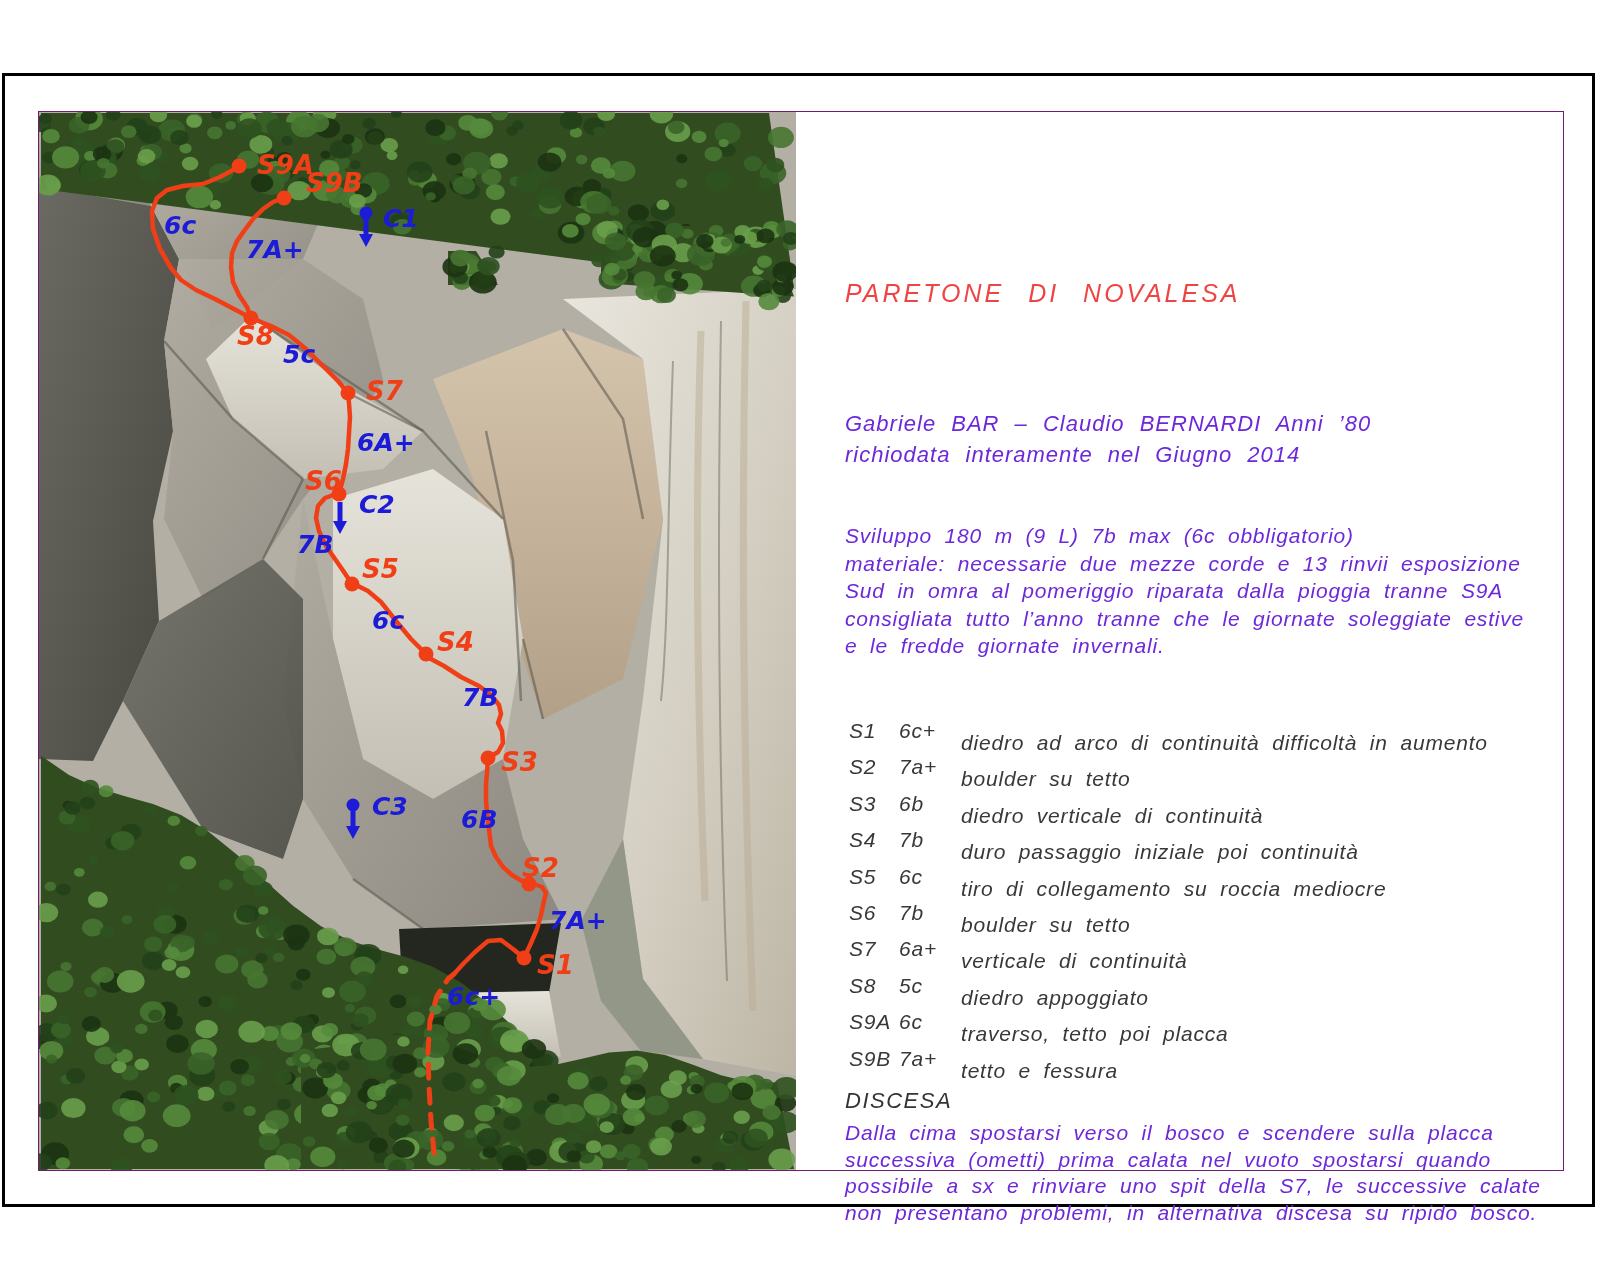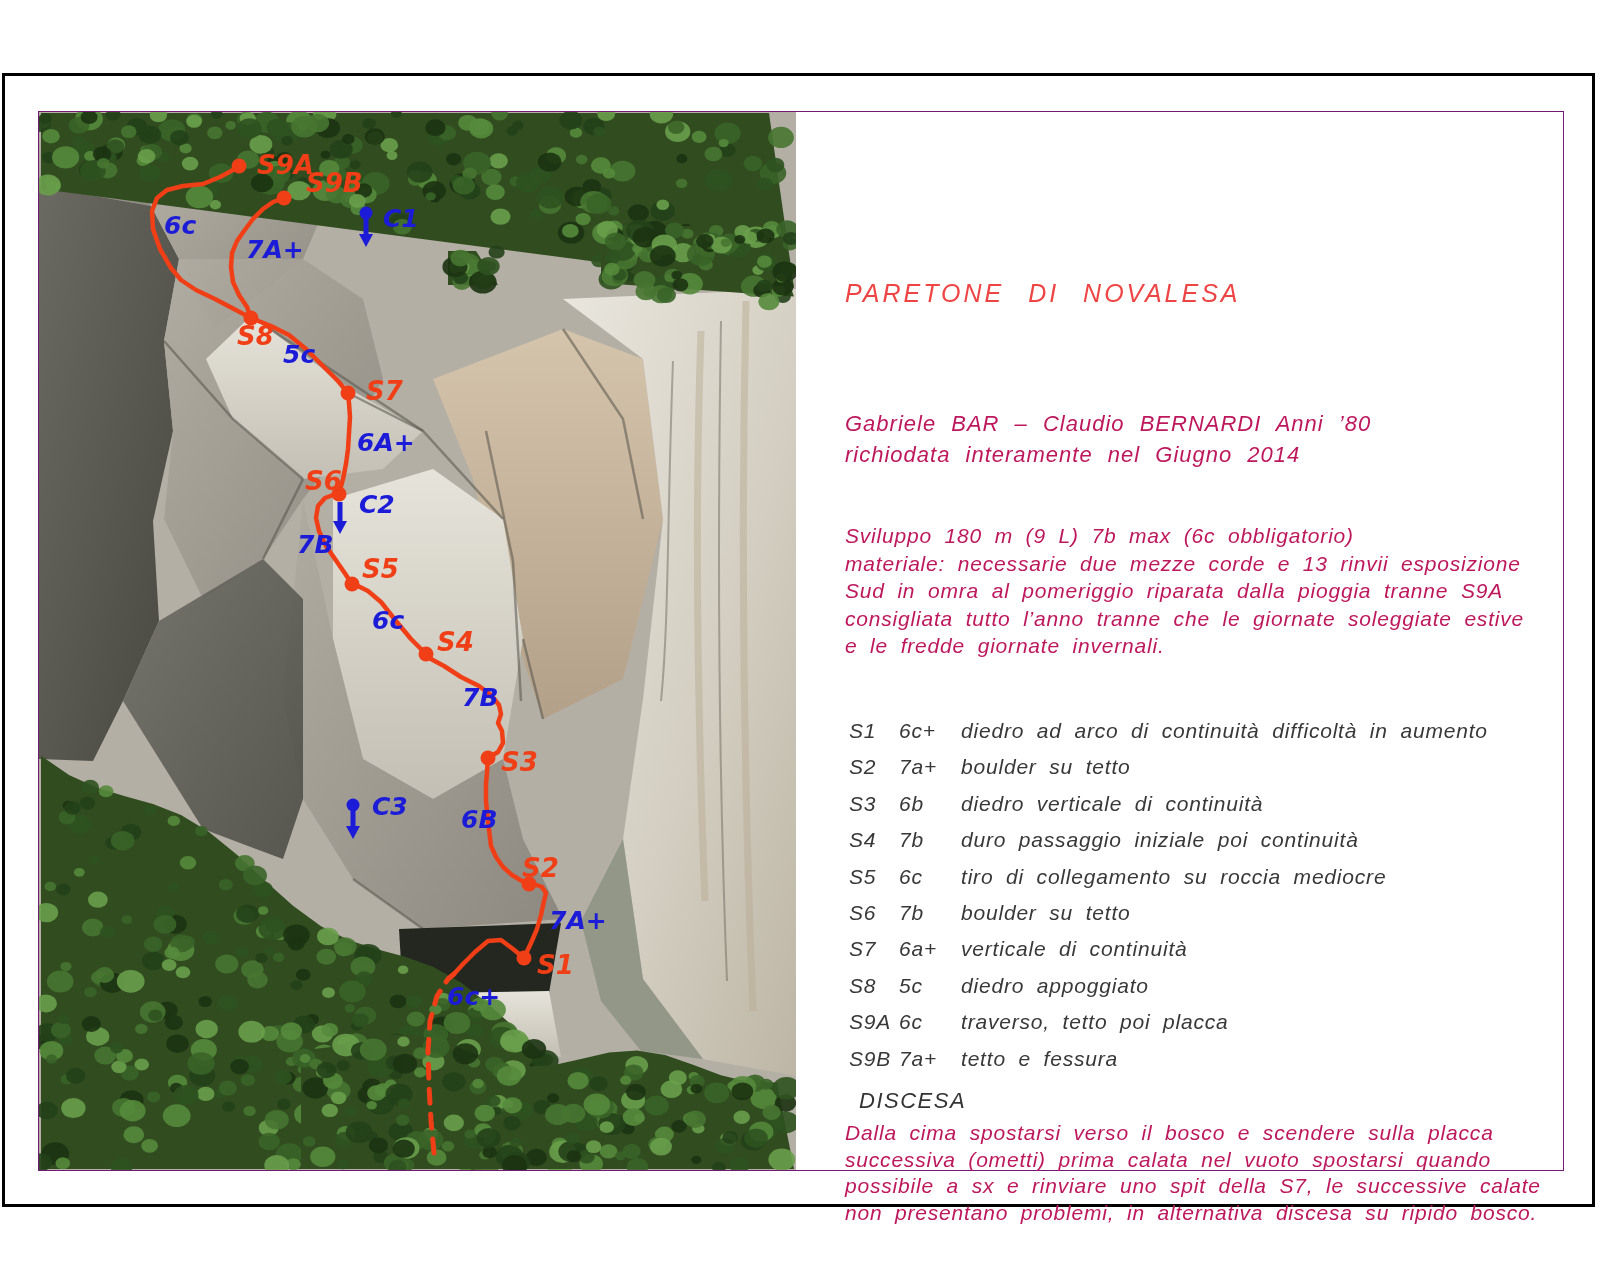--- a/index.html
+++ b/index.html
@@ -1,28 +1,28 @@
 <!DOCTYPE html>
 <html><head>
 <meta charset="utf-8">
 <style>
   html,body{margin:0;padding:0;background:#fff;width:1600px;height:1280px;overflow:hidden;}
   body{font-family:"Liberation Sans",sans-serif;position:relative;}
   .outer-frame{position:absolute;left:2px;top:73px;width:1587px;height:1128px;border:3px solid #000;background:#fff;}
   .inner-frame{position:absolute;left:38px;top:111px;width:1524px;height:1058px;border:1px solid #701a75;background:#fff;box-sizing:content-box;}
   #topo-svg{position:absolute;left:0;top:0;display:block;}
   
-  .panel-text{position:absolute;color:#be185d;font-style:italic;white-space:nowrap;}
+  .panel-text{position:absolute;color:#6d28d9;font-style:italic;white-space:nowrap;}
   .title-block{left:806px;top:156px;font-size:25px;line-height:50px;letter-spacing:3px;word-spacing:14px;color:#ef4444;}
   .authors-block{left:806px;top:296px;font-size:22px;line-height:31px;letter-spacing:1px;word-spacing:8px;}
   .info-block{left:806px;top:410px;font-size:21px;line-height:27.5px;letter-spacing:0.8px;word-spacing:6px;}
   .pitch-table{position:absolute;left:810px;top:601px;font-style:italic;color:#383838;font-size:21px;letter-spacing:0.8px;}
   .pitch-row{display:grid;grid-template-columns:50px 62px auto;height:36.4px;line-height:36.4px;white-space:nowrap;}
-  .pdesc{word-spacing:6px;}
-  .descent-title{left:806px;top:976px;font-size:22px;letter-spacing:1.5px;color:#333;margin-left:14px;}
+  .pdesc{word-spacing:6px;margin-top:12px;}
+  .descent-title{left:806px;top:976px;font-size:22px;letter-spacing:1.5px;color:#333;}
   .descent-block{left:806px;top:1008px;font-size:21px;line-height:26.6px;letter-spacing:0.8px;word-spacing:6px;}
   
   .belay-label{fill:#f03f16;font:italic 700 26px "DejaVu Sans",sans-serif;}
   .grade-label{fill:#1b1bd8;font:italic 700 25px "DejaVu Sans",sans-serif;}
   .route-line{fill:none;stroke:#f03f16;stroke-width:4.5;stroke-linecap:round;stroke-linejoin:round;}
   .route-dashed{stroke-dasharray:14 11;stroke-width:5;}
   .crack{fill:none;stroke:#55534a;stroke-width:2.5;opacity:.55;}
   .streak-tan{fill:none;stroke:#b9ac93;stroke-width:7;opacity:.5;}
   .streak-dark{fill:none;stroke:#6e6a5e;stroke-width:2;opacity:.5;}
 </style>

